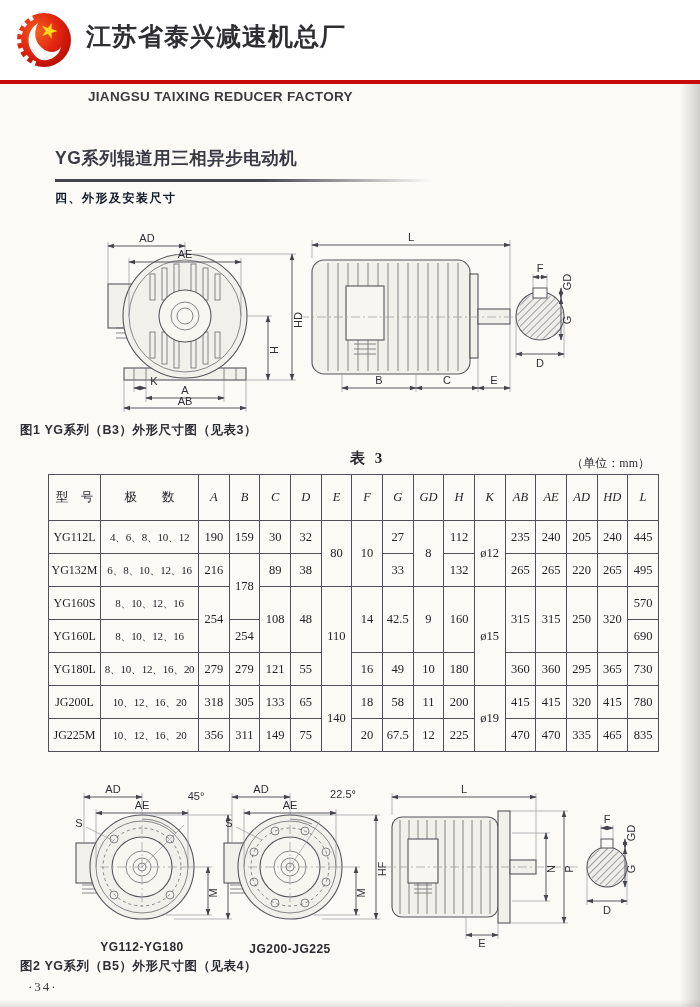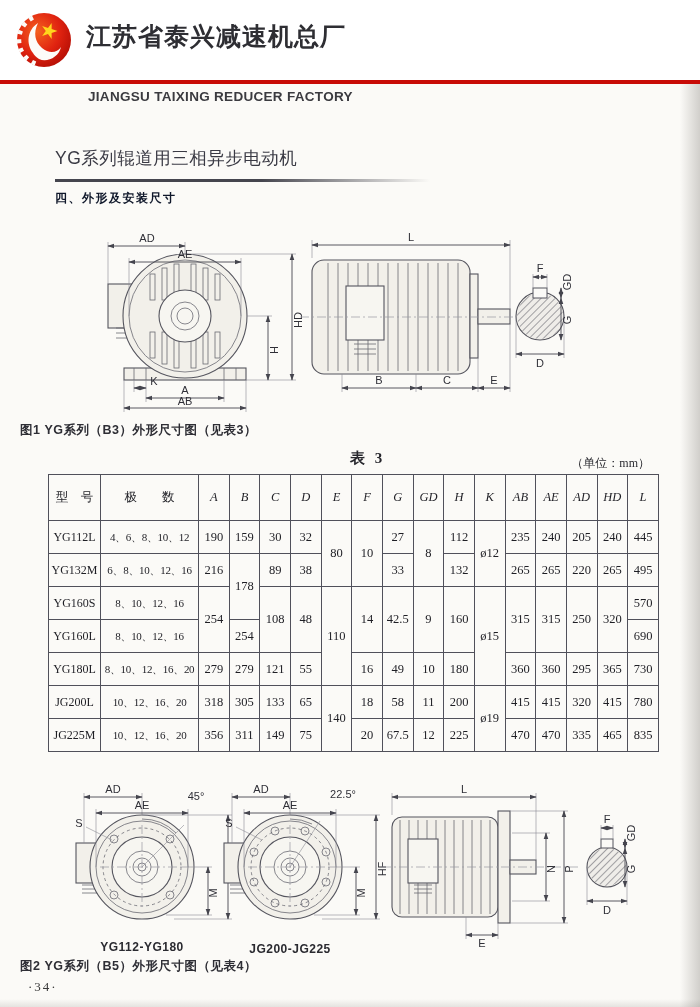--- a/index.html
+++ b/index.html
@@ -12,21 +12,21 @@
     background:linear-gradient(to bottom, rgba(0,0,0,0), rgba(100,95,88,0.15)); }
 
   
   .hdr-band { position:absolute; left:0; top:0; width:700px; height:80px; background:#ffffff; }
   .logo { position:absolute; left:12px; top:8px; width:64px; height:64px; }
   .co-zh { position:absolute; left:86px; top:20px; font-size:25px; font-weight:bold; color:#2e2e33; letter-spacing:1px; }
   .co-en { position:absolute; left:88px; top:53px; font-size:13.5px; font-weight:bold; color:#3a3a3f; letter-spacing:0.3px;margin-top:36px; }
   .red-rule { position:absolute; left:0; top:80px; width:700px; height:4px; background:#c80b06; }
 
   
-  .doc-title { position:absolute; left:55px; top:146px; font-size:17.5px; font-weight:normal; color:#3a3a44; letter-spacing:0.5px; }
+  .doc-title { position:absolute; left:55px; top:146px; font-size:17.5px; font-weight:bold; color:#3a3a44; letter-spacing:0.5px; }
   .doc-title-rule { position:absolute; left:55px; top:179px; width:375px; height:2.5px;
     background:linear-gradient(to right, #45454e 55%, rgba(69,69,78,0)); }
   .section-h { position:absolute; left:55px; top:190px; font-size:12px; font-weight:bold; color:#0f172a; letter-spacing:1.5px; }
 
   .fig-caption { position:absolute; left:0; width:700px; text-align:left; font-size:12.5px; font-weight:bold; color:#2e2e35; letter-spacing:0.5px;margin-left:20px; }
   .cap1 { top:422px; }
   .cap2 { top:958px; }
   .tbl-title { position:absolute; left:0; top:449px; width:700px; text-align:center;
     font-family:"Liberation Serif",serif; font-size:15px; font-weight:bold; color:#26262c; letter-spacing:3px;padding-left:35px; }
   .tbl-unit { position:absolute; right:50px; top:455px; font-family:"Liberation Serif",serif; font-size:12px; color:#2a2a30; }

